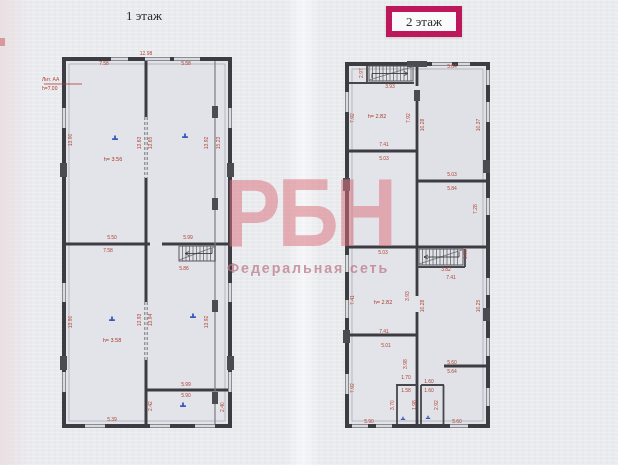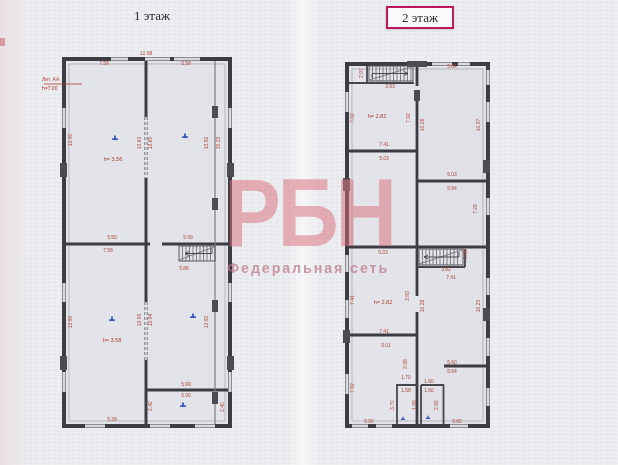--- a/index.html
+++ b/index.html
@@ -15,23 +15,23 @@
       repeating-linear-gradient(90deg, rgba(210,210,220,0.12) 0 2px, transparent 2px 6px);
   }
   .left-band{position:absolute;left:0;top:0;width:30px;height:100%;
     background:linear-gradient(90deg,#eadfe2,rgba(234,223,226,0));}
   .streak{position:absolute;left:286px;top:0;width:34px;height:100%;
     background:linear-gradient(90deg,transparent,rgba(255,255,255,0.55),transparent);}
   .floor-title{
     position:absolute;font-family:"Liberation Serif",serif;font-size:13px;color:#2b2b30;
     text-align:center;
   }
-  .t1{left:111px;top:8px;width:82px;}
+  .t1{left:103px;top:8px;width:82px;}
   .t2{left:386px;top:6px;width:64px;height:19px;line-height:19px;
-      background:#fafafb;border:2px solid #be185d;box-shadow:0 1px 2px rgba(120,120,130,0.25);}
+      background:#fafafb;border:6px solid #be185d;box-shadow:0 1px 2px rgba(120,120,130,0.25);}
   .wm-logo{
     position:absolute;left:224px;top:165px;
     font-size:104px;font-weight:bold;line-height:1;letter-spacing:-4px;
     color:rgba(219,112,123,0.52);
     transform:scale(0.82,0.92);transform-origin:0 0;
     white-space:nowrap;z-index:5;
   }
   .wm-sub{
     position:absolute;left:227px;top:259px;
     font-size:15px;font-weight:bold;letter-spacing:2px;

